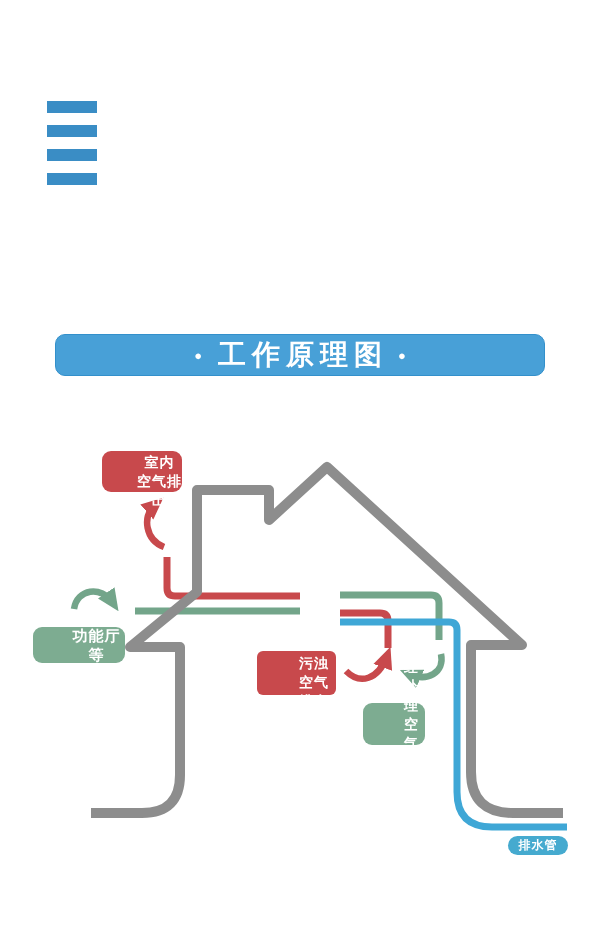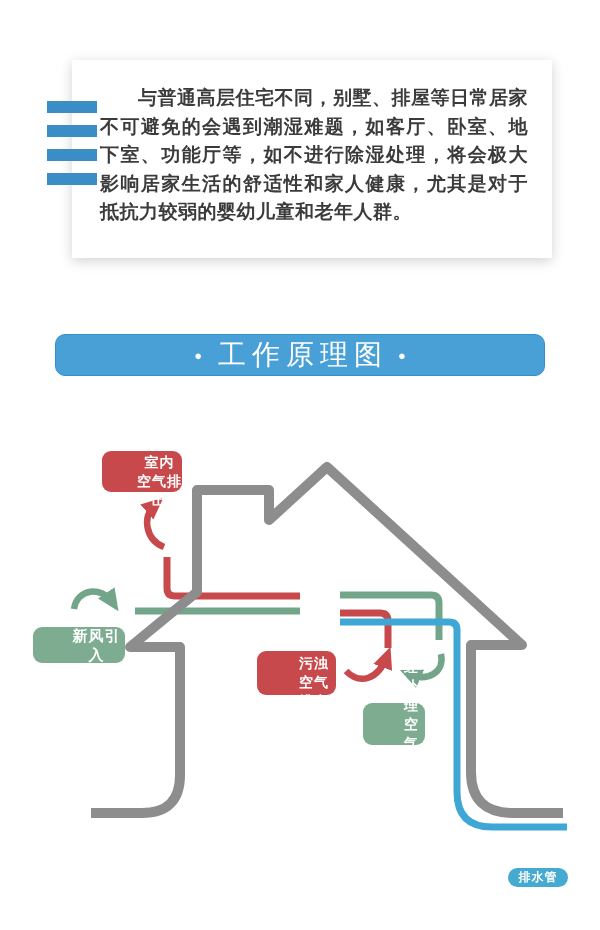--- a/index.html
+++ b/index.html
@@ -28,61 +28,58 @@
 
   
   .banner {
     position:absolute; left:55px; top:334px; width:490px; height:42px;
     background:#48a0d7; border:1px solid #3390cb; border-radius:10px;
     display:flex; align-items:center; justify-content:center;
     color:#ffffff;
   }
   .banner-title {
     font-family:"Liberation Serif","DejaVu Serif",serif;
-    font-weight:normal; font-size:28px; letter-spacing:6px; margin:0 10px;
+    font-weight:bold; font-size:28px; letter-spacing:6px; margin:0 10px;
     text-indent:6px;
   }
   .banner-dot { font-size:13px; line-height:1; }
 
   
   .diagram-svg { position:absolute; left:0; top:440px; width:600px; height:460px; }
 
   .dlabel {
     position:absolute; color:#ffffff; font-weight:bold; text-align:center;
     display:flex; flex-direction:column; align-items:center; justify-content:center;
     line-height:19px; font-size:14px; letter-spacing:1px;padding-left:35px;
   }
   .red-bg   { background:#c8494c; border-radius:9px; }
   .green-bg { background:#7dac91; border-radius:9px; }
 
   .lbl-exhaust { left:102px; top:451px; width:80px; height:41px; }
   .lbl-fresh   { left:33px;  top:627px; width:92px; height:36px; font-size:15px; }
-  .lbl-intake  { left:257px; top:651px; width:79px; height:44px; }
+  .lbl-intake  { left:257px; top:651px; width:79px; height:44px;border-radius:6px; }
   .lbl-treated { left:363px; top:703px; width:62px; height:42px; }
 
   .main-unit {
     position:absolute; left:262px; top:580px; width:110px; height:45px;
     background:#a89a8a; color:#ffffff; font-weight:bold; font-size:20px;
     display:flex; align-items:center; justify-content:center; letter-spacing:4px;
   }
   .drain-pill {
-    position:absolute; left:508px; top:868px; width:60px; height:19px;
+    position:absolute; left:508px; top:836px; width:60px; height:19px;
     background:#45aacf; color:#ffffff; border-radius:10px;
     font-size:12px; font-weight:bold; display:flex; align-items:center;
     justify-content:center; letter-spacing:1px;
   }
 </style>
 </head>
 <body>
 
 <div class="page">
 
-  <div class="intro-card">
-    <p class="intro-text">与普通高层住宅不同，别墅、排屋等日常居家不可避免的会遇到潮湿难题，如客厅、卧室、地下室、功能厅等，如不进行除湿处理，将会极大影响居家生活的舒适性和家人健康，尤其是对于抵抗力较弱的婴幼儿童和老年人群。</p>
-  </div>
   <div class="accent-bar bar-1"></div>
   <div class="accent-bar bar-2"></div>
   <div class="accent-bar bar-3"></div>
   <div class="accent-bar bar-4"></div>
 
   <div class="banner">
     <span class="banner-dot">●</span>
     <span class="banner-title">工作原理图</span>
     <span class="banner-dot">●</span>
   </div>
@@ -112,21 +109,21 @@
              L 197 152 L 197 50 L 269 50 L 269 80 L 327 27 L 522 205
              L 471 205 L 471 332 Q 471 373 513 373 L 563 373" fill="none" stroke="#8d8d8d" stroke-width="10" stroke-linejoin="round"></path>
   </svg>
 
   <div class="dlabel red-bg lbl-exhaust">
     <span>污浊的室内</span>
     <span>空气排出</span>
   </div>
 
   <div class="dlabel green-bg lbl-fresh">
-    <span>新风引入</span>
+    <span>功能厅等</span>
   </div>
 
   <div class="dlabel red-bg lbl-intake">
     <span>室内污浊</span>
     <span>空气排出</span>
   </div>
 
   <div class="dlabel green-bg lbl-treated">
     <span>经处理</span>
     <span>空气排出</span>

